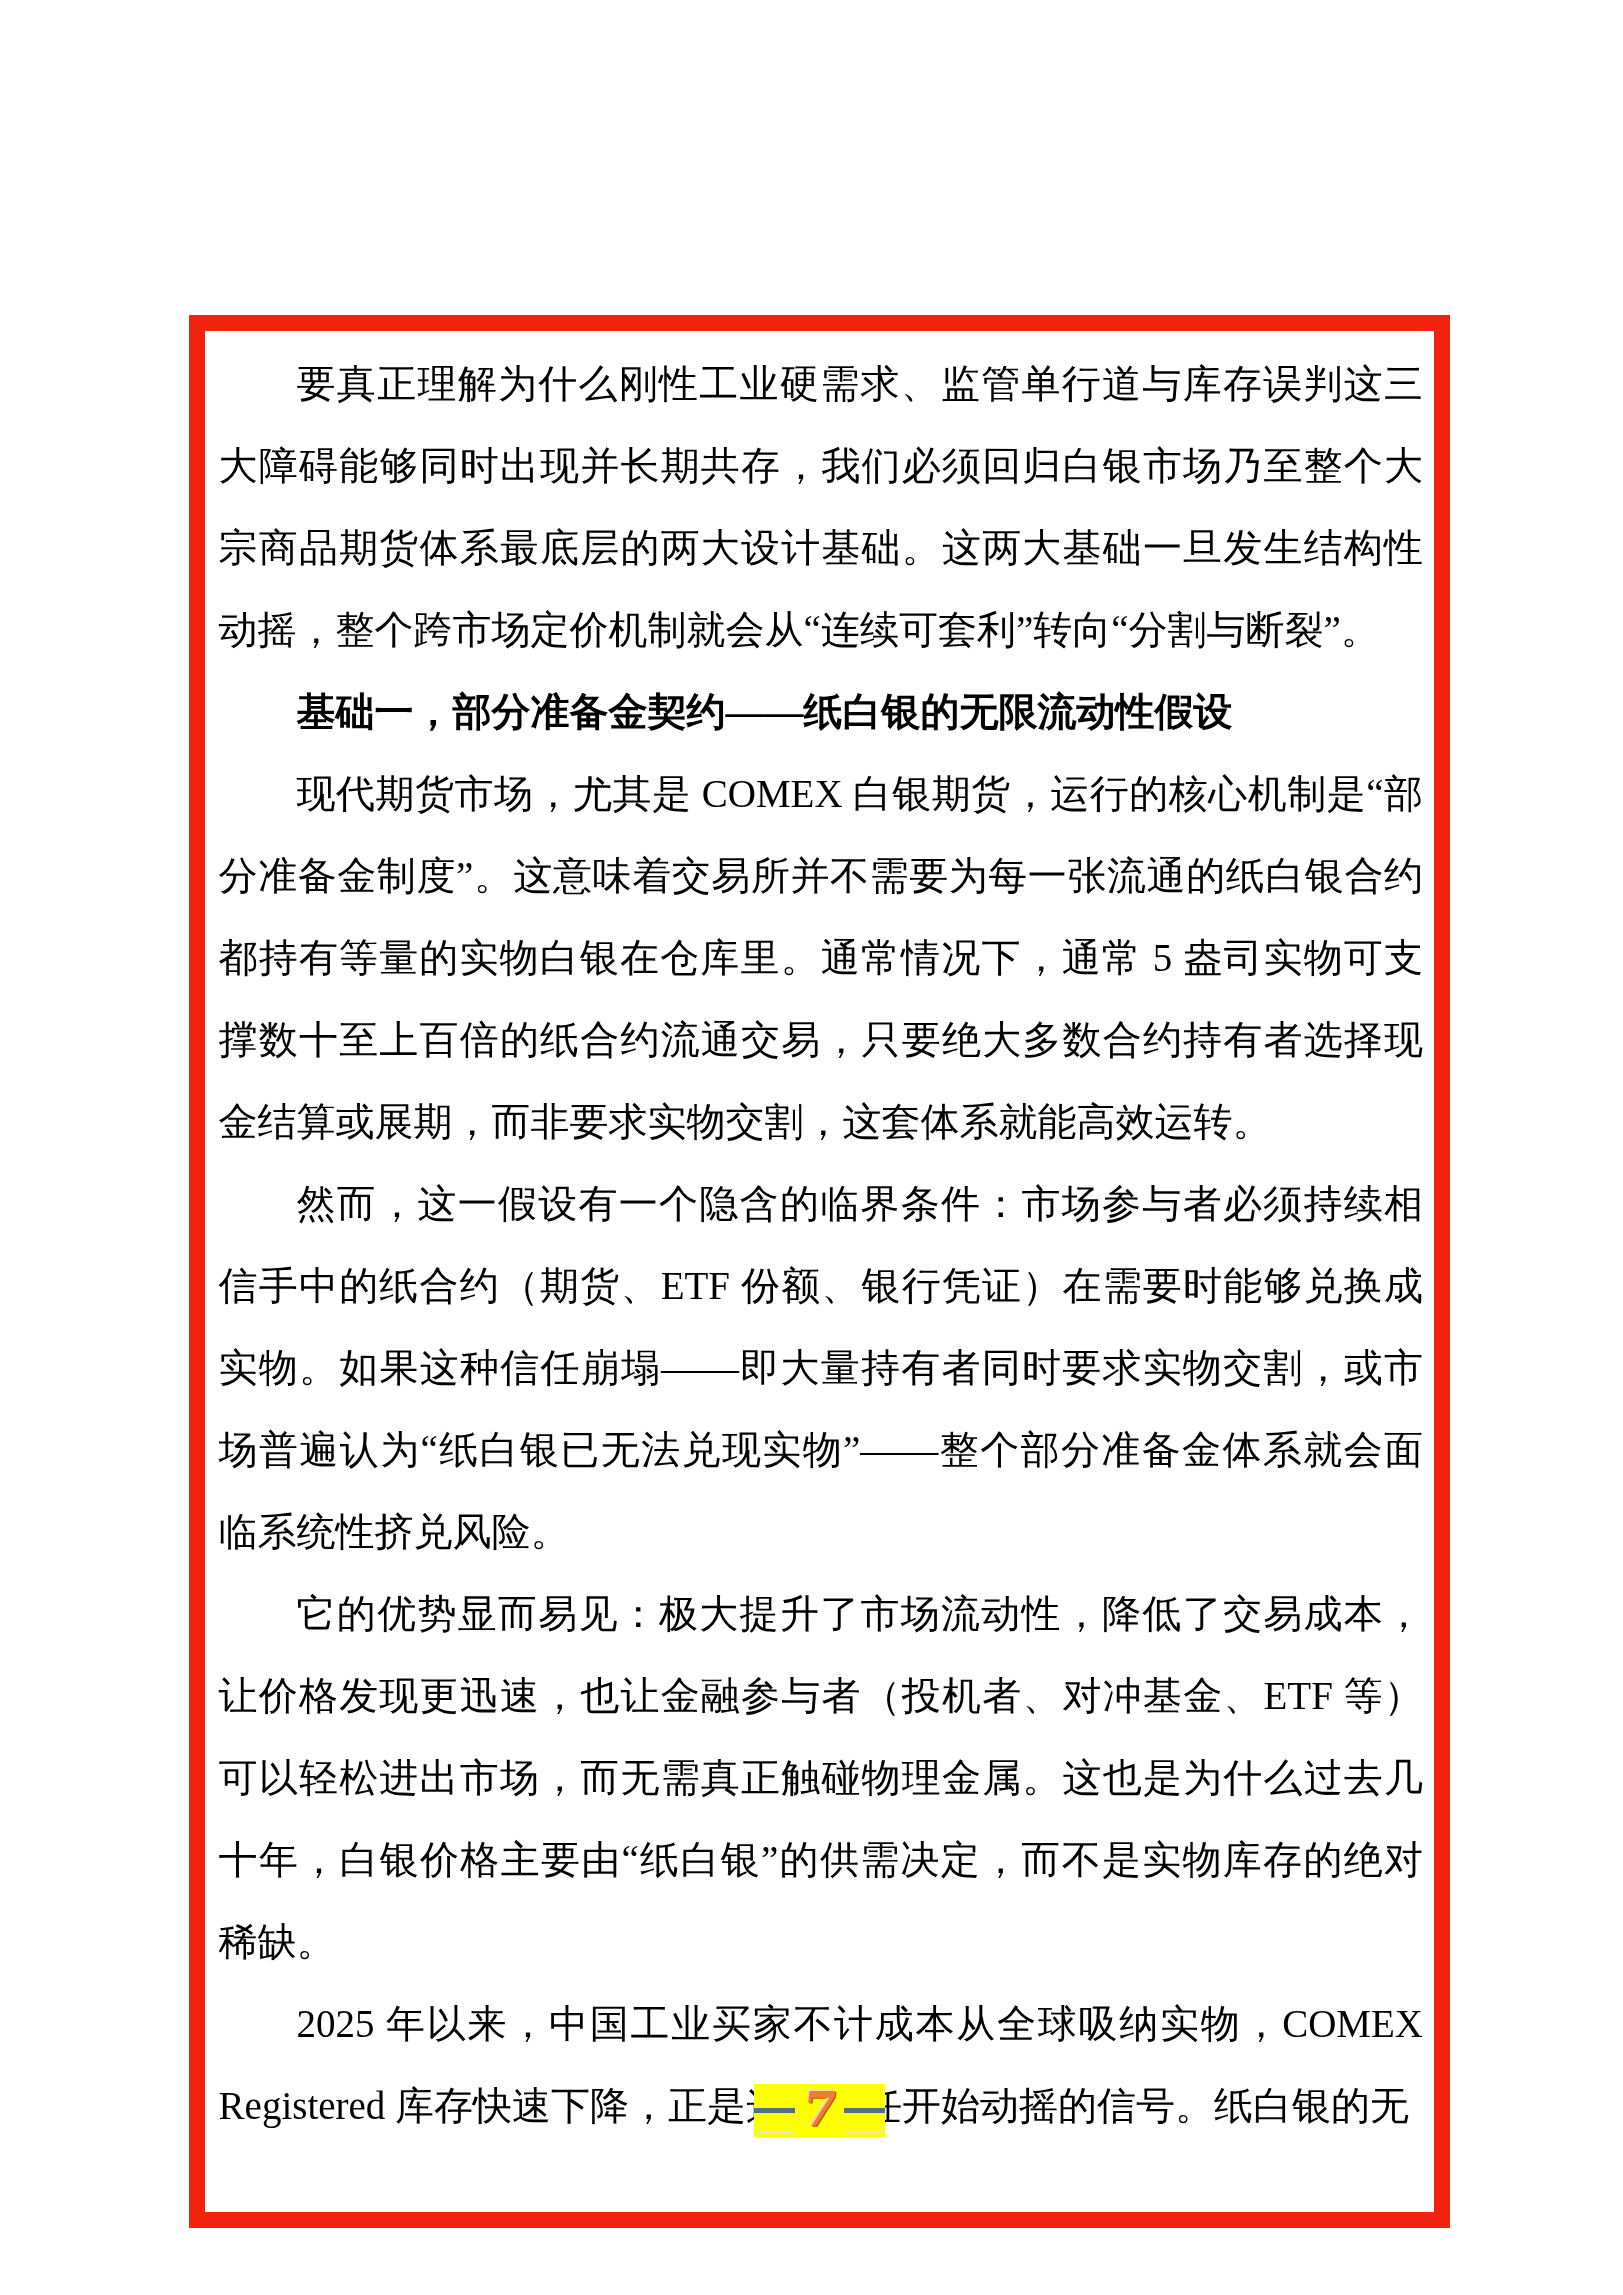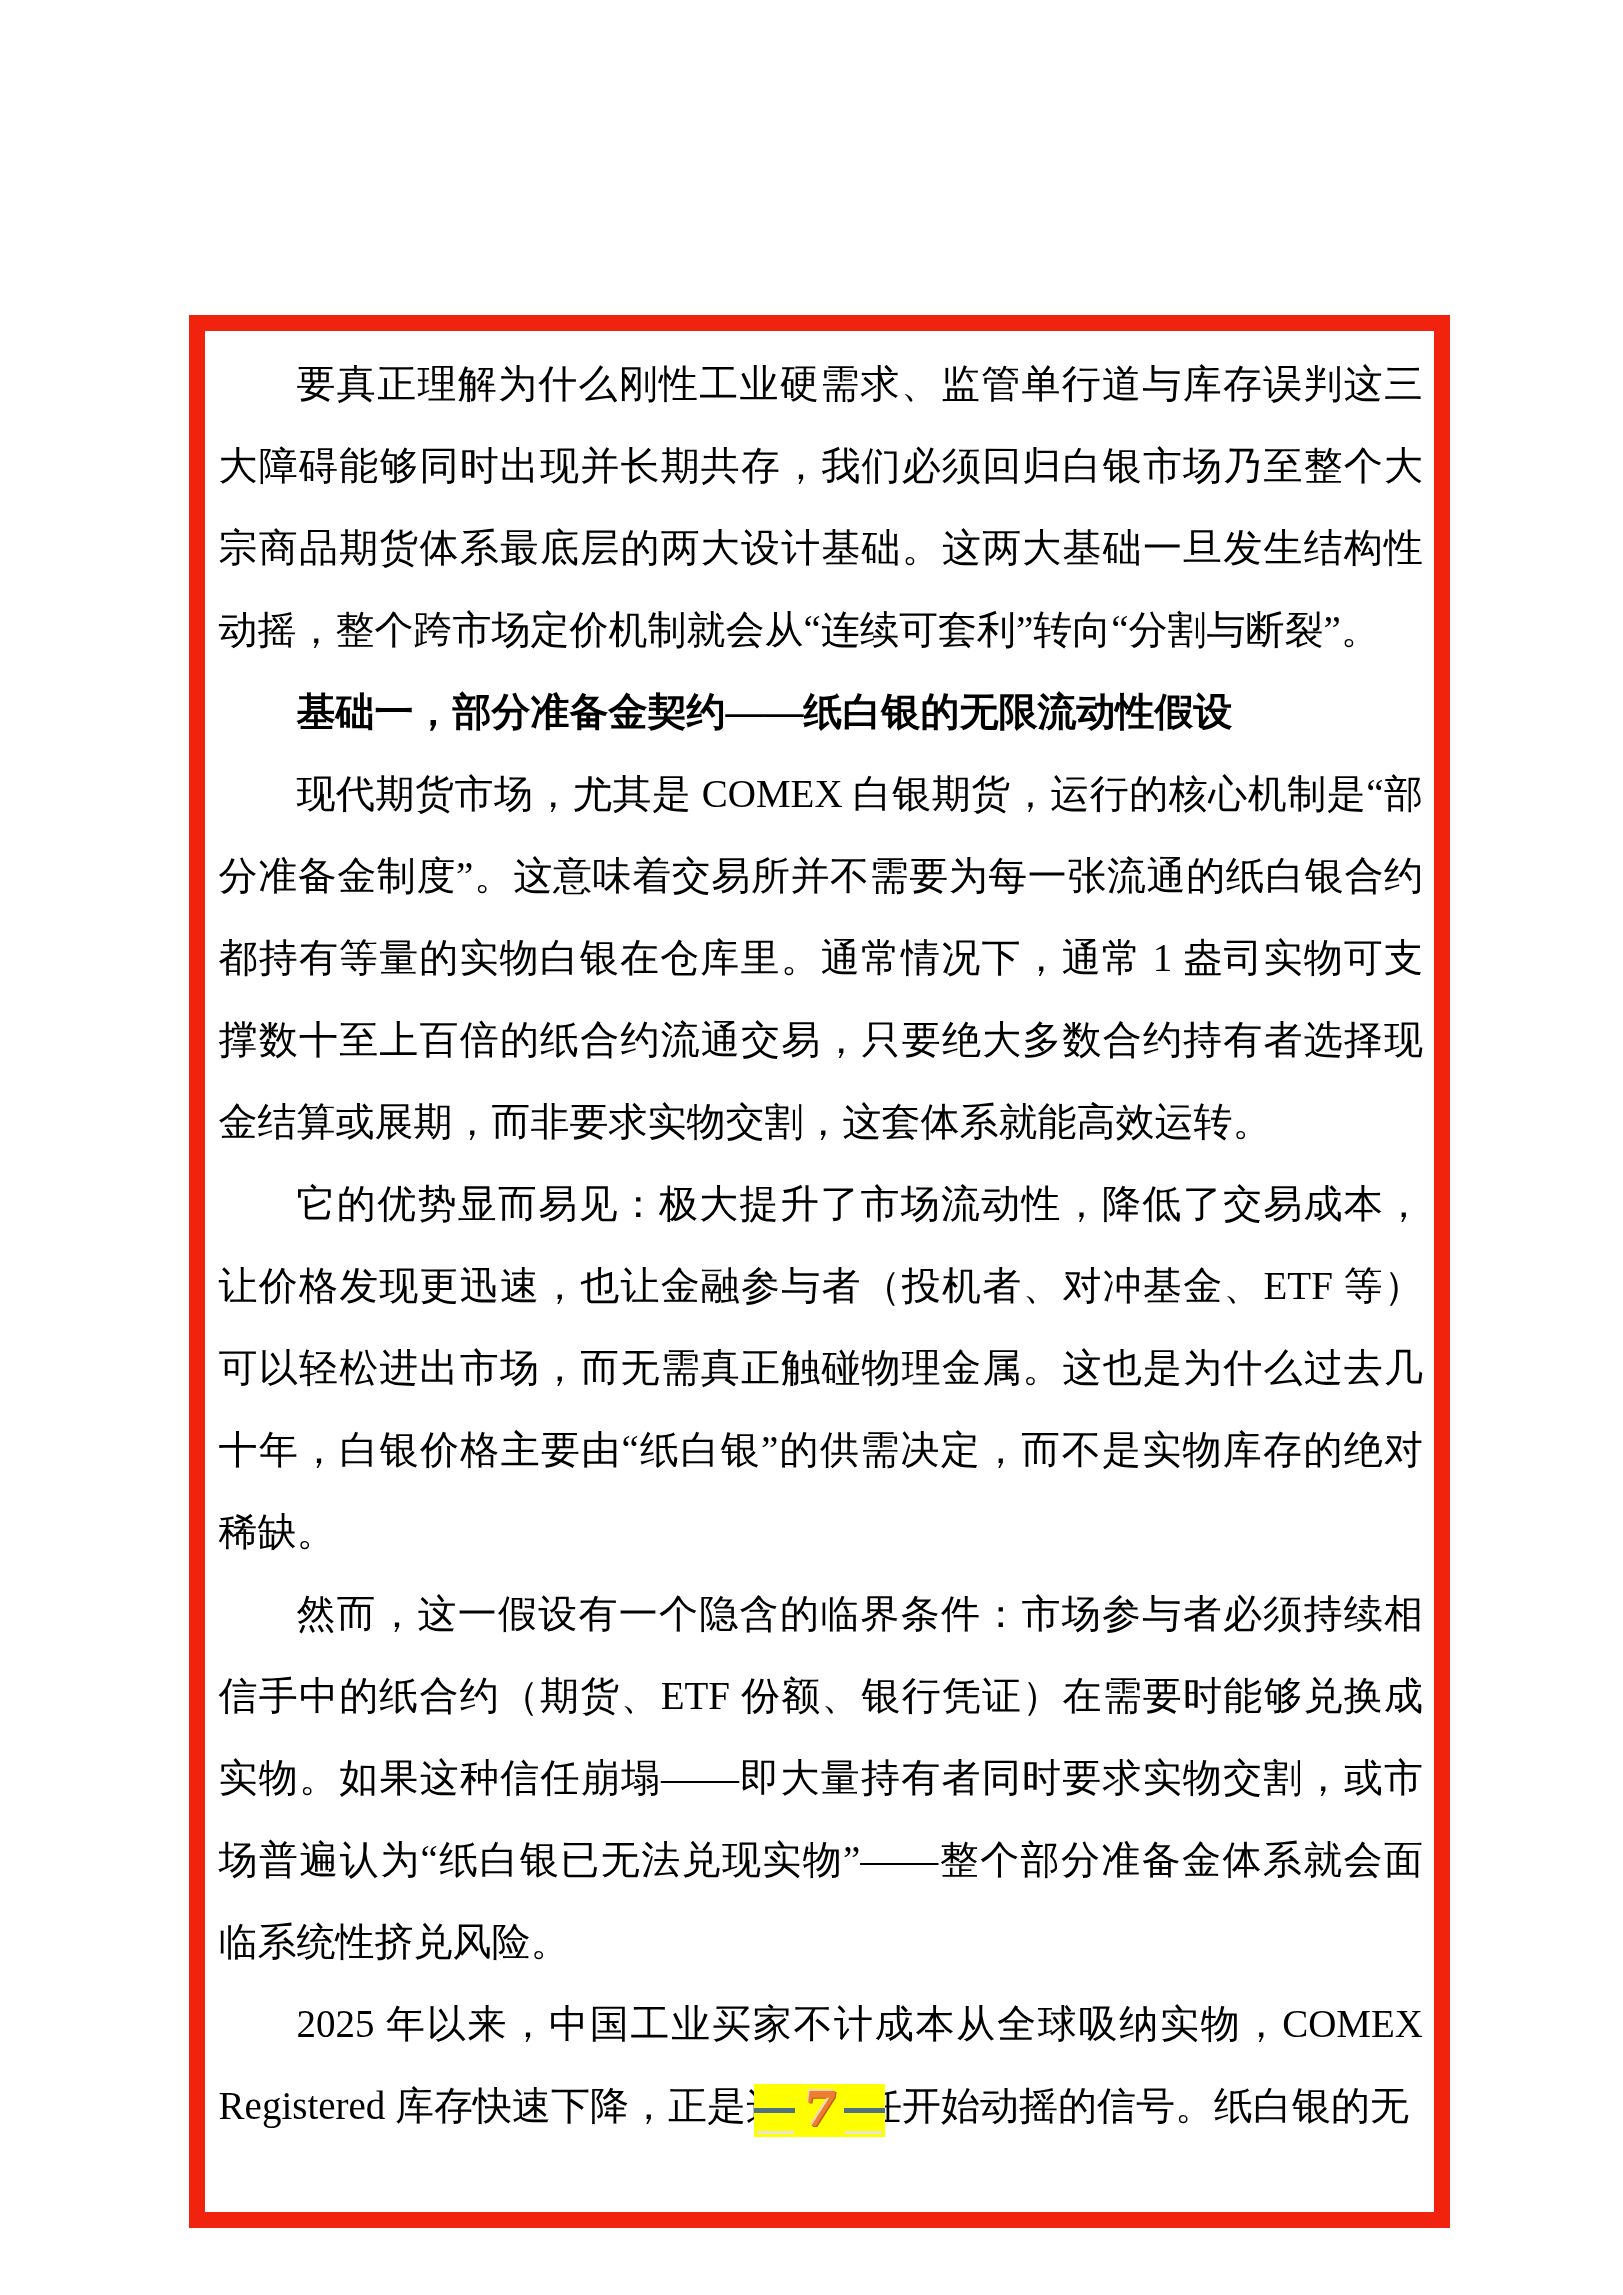--- a/index.html
+++ b/index.html
@@ -103,25 +103,25 @@
 <body>
 
 <div class="page">
   <div class="frame">
     <div class="content">
 
       <p class="para">要真正理解为什么刚性工业硬需求、监管单行道与库存误判这三大障碍能够同时出现并长期共存，我们必须回归白银市场乃至整个大宗商品期货体系最底层的两大设计基础。这两大基础一旦发生结构性动摇，整个跨市场定价机制就会从“连续可套利”转向“分割与断裂”。</p>
 
       <p class="para heading">基础一，部分准备金契约——纸白银的无限流动性假设</p>
 
-      <p class="para">现代期货市场，尤其是 COMEX 白银期货，运行的核心机制是“部分准备金制度”。这意味着交易所并不需要为每一张流通的纸白银合约都持有等量的实物白银在仓库里。通常情况下，通常 1 盎司实物可支撑数十至上百倍的纸合约流通交易，只要绝大多数合约持有者选择现金结算或展期，而非要求实物交割，这套体系就能高效运转。</p>
+      <p class="para">现代期货市场，尤其是 COMEX 白银期货，运行的核心机制是“部分准备金制度”。这意味着交易所并不需要为每一张流通的纸白银合约都持有等量的实物白银在仓库里。通常情况下，通常 5 盎司实物可支撑数十至上百倍的纸合约流通交易，只要绝大多数合约持有者选择现金结算或展期，而非要求实物交割，这套体系就能高效运转。</p>
+
+      <p class="para">然而，这一假设有一个隐含的临界条件：市场参与者必须持续相信手中的纸合约（期货、ETF 份额、银行凭证）在需要时能够兑换成实物。如果这种信任崩塌——即大量持有者同时要求实物交割，或市场普遍认为“纸白银已无法兑现实物”——整个部分准备金体系就会面临系统性挤兑风险。</p>
 
       <p class="para">它的优势显而易见：极大提升了市场流动性，降低了交易成本，让价格发现更迅速，也让金融参与者（投机者、对冲基金、ETF 等）可以轻松进出市场，而无需真正触碰物理金属。这也是为什么过去几十年，白银价格主要由“纸白银”的供需决定，而不是实物库存的绝对稀缺。</p>
-
-      <p class="para">然而，这一假设有一个隐含的临界条件：市场参与者必须持续相信手中的纸合约（期货、ETF 份额、银行凭证）在需要时能够兑换成实物。如果这种信任崩塌——即大量持有者同时要求实物交割，或市场普遍认为“纸白银已无法兑现实物”——整个部分准备金体系就会面临系统性挤兑风险。</p>
 
       <p class="para">2025 年以来，中国工业买家不计成本从全球吸纳实物，COMEX Registered 库存快速下降，正是这种信任开始动摇的信号。纸白银的无</p>
 
       <div class="footer">
         <span class="pagenum-highlight">
           <span class="dash"></span>
           <span class="seven">7</span>
           <span class="dash"></span>
         </span>
       </div>

